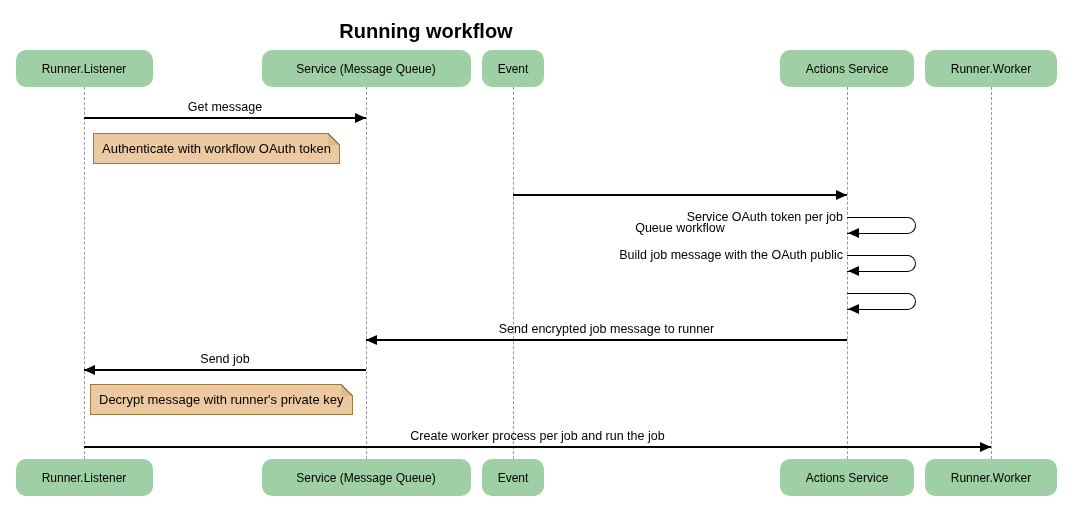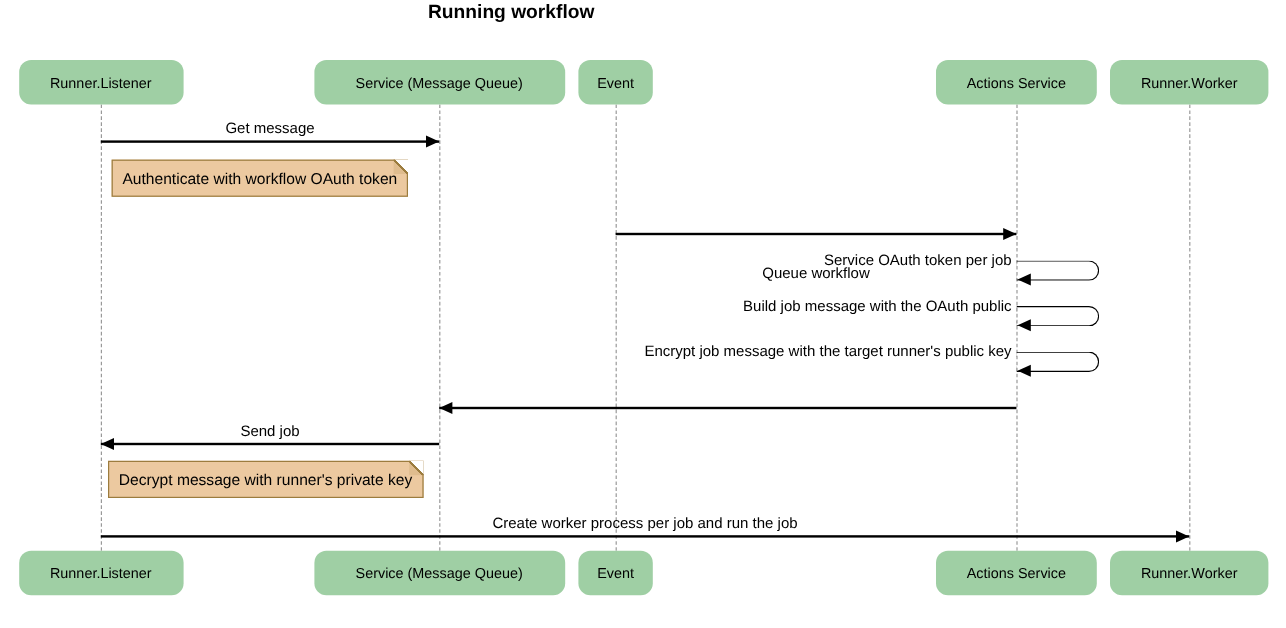--- a/index.html
+++ b/index.html
@@ -11,25 +11,25 @@
   #diagram {
     position: relative;
     width: 1072px;
     height: 523px;
     background: var(--bg, #ffffff);
     color: var(--text, #000000);
     overflow: hidden;
   }
   .title {
     position: absolute;
-    top: 2px;
+    top: 20px;
     left: 0;
     width: 852px;
     text-align: center;
-    font-size: 16px;
+    font-size: 20px;
     font-weight: bold;
     color: var(--text, #000000);
   }
   .actor-box {
     position: absolute;
     height: 37px;
     background: var(--actor-fill, #9fcfa4);
     border-radius: 10px;
     display: flex;
     align-items: center;
@@ -121,23 +121,23 @@
     <div class="note" style="left: 93px; top: 133px;"><span>Authenticate with workflow OAuth token</span><div class="note-fold"></div></div>
     <div class="msg-label" style="left: 513px; width: 334px; top: 177px; margin-top: 44px;">Queue workflow</div>
     <div class="msg-line" style="left: 513px; width: 334px; top: 194px;"></div>
     <div class="arrow-head right" style="left: 836px; top: 190px;"></div>
     <div class="msg-label right-align" style="left: 407px; width: 436px; top: 210px;">Service OAuth token per job</div>
     <div class="self-loop" style="left: 847px; top: 217px; width: 68px; height: 15px;"></div>
     <div class="arrow-head left" style="left: 848px; top: 228px;"></div>
     <div class="msg-label right-align" style="left: 407px; width: 436px; top: 248px;">Build job message with the OAuth public</div>
     <div class="self-loop" style="left: 847px; top: 255px; width: 68px; height: 15px;"></div>
     <div class="arrow-head left" style="left: 848px; top: 266px;"></div>
-    <div class="msg-label right-align" style="left: 407px; width: 436px; top: 286px;">Encrypt job message with the target runner's public key</div>
     <div class="self-loop" style="left: 847px; top: 293px; width: 68px; height: 15px;"></div>
     <div class="arrow-head left" style="left: 848px; top: 304px;"></div>
+    <div class="msg-label" style="left: 366px; width: 481px; top: 322px;">Send encrypted job message to runner</div>
     <div class="msg-line" style="left: 366px; width: 481px; top: 339px;"></div>
     <div class="arrow-head left" style="left: 366px; top: 335px;"></div>
     <div class="msg-label" style="left: 84px; width: 282px; top: 352px;">Send job</div>
     <div class="msg-line" style="left: 84px; width: 282px; top: 369px;"></div>
     <div class="arrow-head left" style="left: 84px; top: 365px;"></div>
     <div class="note" style="left: 90px; top: 384px;"><span>Decrypt message with runner's private key</span><div class="note-fold"></div></div>
     <div class="msg-label" style="left: 84px; width: 907px; top: 429px;">Create worker process per job and run the job</div>
     <div class="msg-line" style="left: 84px; width: 907px; top: 446px;"></div>
     <div class="arrow-head right" style="left: 980px; top: 442px;"></div>
   </div>

